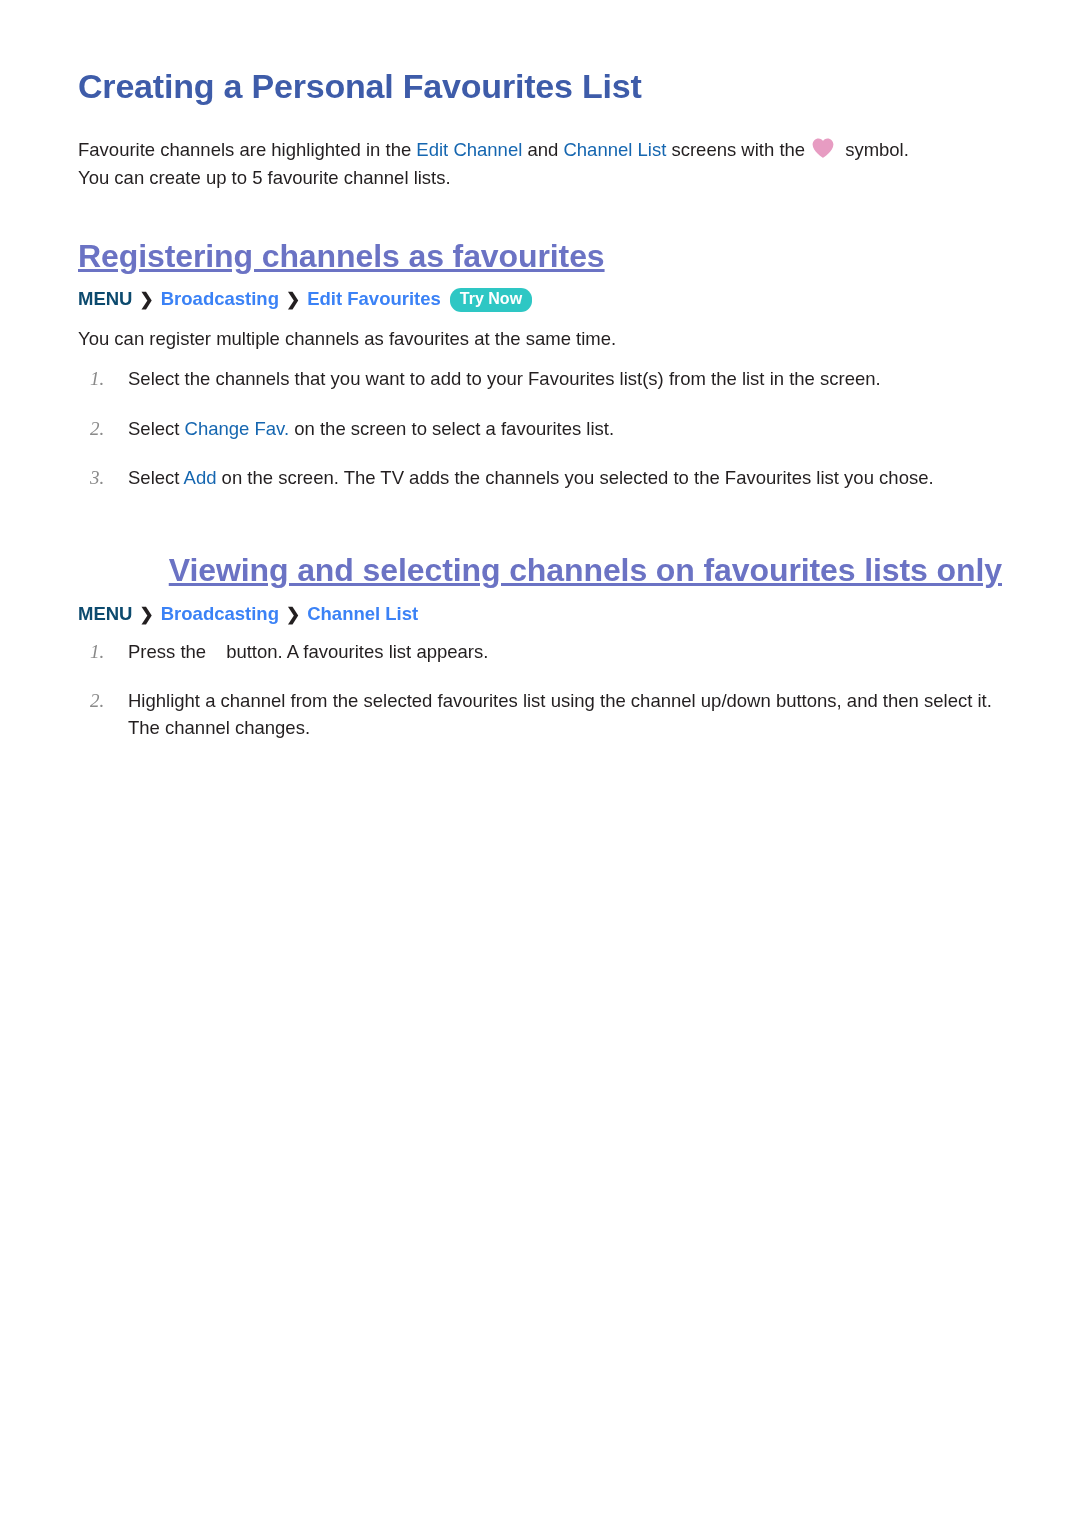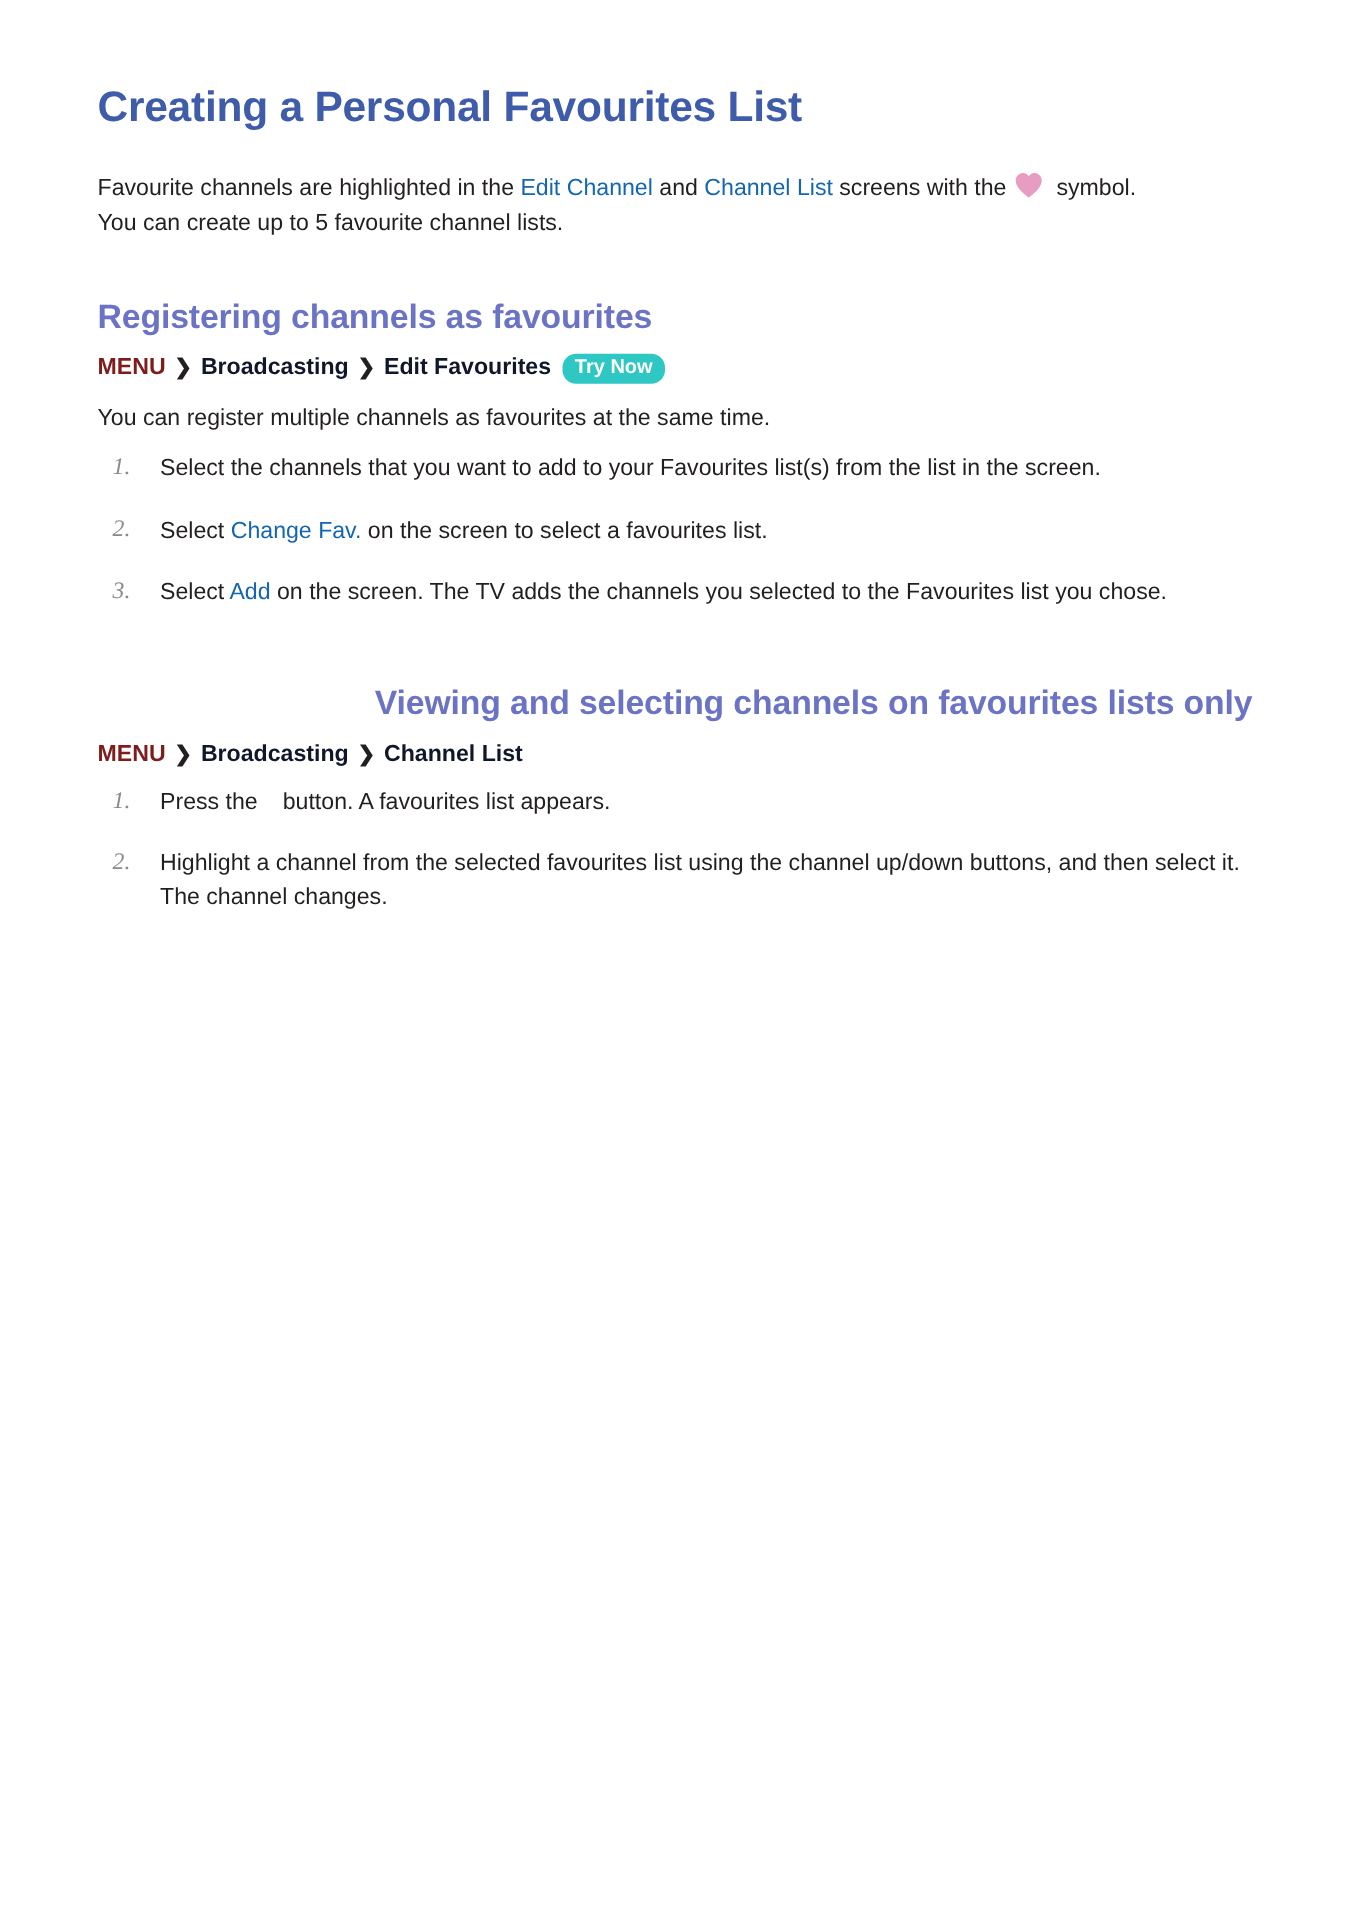--- a/index.html
+++ b/index.html
@@ -52,39 +52,40 @@
 
   .heart {
     display: inline-block;
     vertical-align: -3px;
     margin: 0 10px 0 6px;
   }
 
   
   .sec-heading {
     margin: 0;
-    font-size: 27px;
+    font-size: 32px;
     font-weight: bold;
     color: #6b73c4;
     letter-spacing: -0.1px;
     line-height: 1.2;
+    text-decoration: underline;
   }
   .h-reg { padding-top: 46px; }
   .h-view { padding-top: 60px; text-align: right; }
 
   
   .breadcrumb {
     margin: 13px 0 0 0;
     font-size: 18.5px;
     font-weight: bold;
     line-height: 1.2;
     white-space: nowrap;
   }
-  .bc-menu  { color: #7f1d1d; }
-  .bc-item  { color: #0f172a; }
+  .bc-menu  { color: #0c4a6e; }
+  .bc-item  { color: #3b82f6; }
   .bc-sep {
     color: #231f20;
     font-weight: bold;
     margin: 0 7px;
     font-size: 17px;
   }
   .try-now {
     display: inline-block;
     background: #2ec7c4;
     color: #ffffff;

